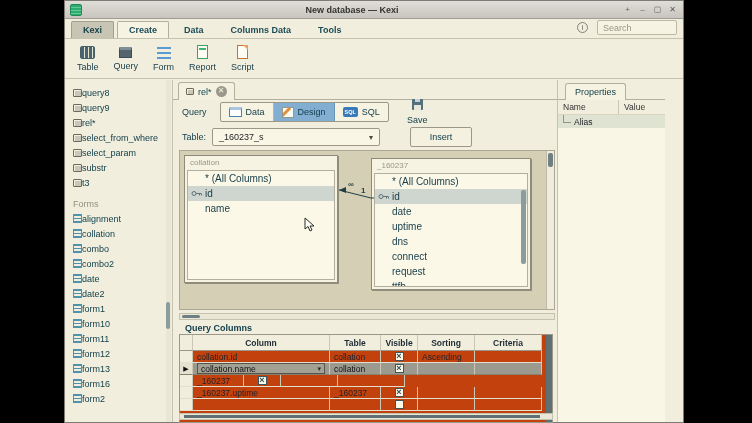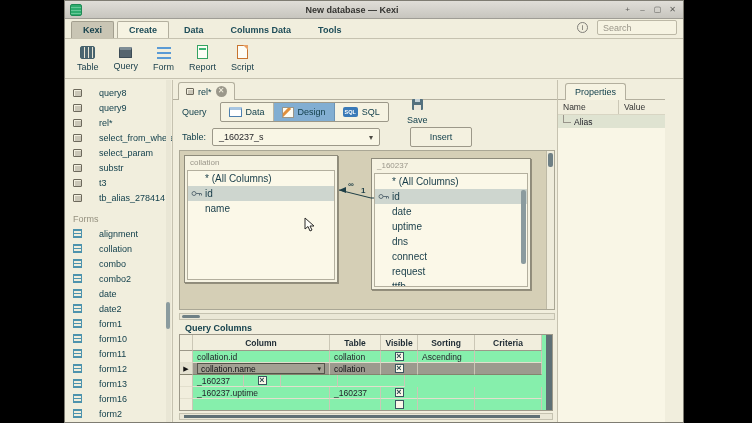--- a/index.html
+++ b/index.html
@@ -53,21 +53,21 @@
   .script-icon { width:11px; height:14px; background:#fdfdf6; border:1px solid #c8742e;
     position:relative; }
   .script-icon::before { content:""; position:absolute; right:-1px; top:-1px;
     border-style:solid; border-width:0 5px 5px 0; border-color:transparent #e8a064 transparent transparent; }
 
   
   .content { position:absolute; top:79px; left:0; right:0; bottom:0; display:flex; }
 
   .sidebar { width:108px; border-right:1px solid #c6c2b0; position:relative;
     overflow:hidden; padding-top:5px; background:#f1eedd; }
-  .side-item { height:15px; display:flex; align-items:center; gap:17px; padding-left:8px;
+  .side-item { height:15px; display:flex; align-items:center; gap:0; padding-left:8px;
     font-size:9px; color:#14414d; }
   .side-header { height:14px; margin-top:7px; padding-left:8px; font-size:9px;
     color:#94907f; display:flex; align-items:center; }
   .qglyph { width:9px; height:8px; border:1px solid #6d695c; background:#cbc7b8;
     box-shadow:inset 1px 1px 0 #f3f0e0; border-radius:1px; flex:none; }
   .fglyph { width:9px; height:9px; border:1px solid #4d93ad; flex:none;
     background:repeating-linear-gradient(#4d93ad 0 1px,transparent 1px 3px); }
   .side-scrollbar { position:absolute; right:1px; top:0; bottom:0; width:5px; background:#e9e6d5; }
   .side-thumb { position:absolute; right:1px; top:222px; width:4px; height:27px;
     background:#8b9b9e; border-radius:2px; }
@@ -135,22 +135,22 @@
   .tfield.hl { background:#ced6cf; }
   .keyspot { width:14px; flex:none; display:flex; align-items:center; }
   .tbox-scroll { position:absolute; right:1px; top:16px; width:5px; height:74px;
     background:#8b9b9e; border-radius:2px; }
 
   .rel-svg, .cursor-svg { position:absolute; pointer-events:none; }
 
   .qc-title { position:absolute; left:12px; top:243px; font-size:9px; font-weight:bold; color:#14414d; }
 
   
-  .grid { position:absolute; left:6px; top:254px; width:374px; height:77px;
-    border:1px solid #9c9889; background:#86efac; overflow:hidden; }
+  .grid { position:absolute; left:6px; top:254px; width:374px; height:89px;
+    border:1px solid #9c9889; background:#c2410c; overflow:hidden; }
   .grow { display:flex; height:12px; }
   .grow.header { height:16px; }
   .gcell { border-right:1px solid #cbc7b6; border-bottom:1px solid #e2dfcd; font-size:8.5px;
     color:#23232a; padding:0 4px; display:flex; align-items:center; overflow:hidden;
     white-space:nowrap; }
   .grow.header .gcell { background:#f1eedd; font-weight:bold; justify-content:center;
     border-bottom:1px solid #9c9889; color:#1d2a33; }
   .gsel { width:13px; flex:none; padding:0; justify-content:center; background:#f1eedd; }
   .gcol { width:137px; flex:none; }
   .gtab { width:51px; flex:none; }
@@ -266,24 +266,20 @@
             <span>select_param</span>
           </div>
           <div class="side-item">
             <span class="qglyph"></span>
             <span>substr</span>
           </div>
           <div class="side-item">
             <span class="qglyph"></span>
             <span>t3</span>
           </div>
-          <div class="side-item">
-            <span class="qglyph"></span>
-            <span>tb_alias_278414</span>
-          </div>
           <div class="side-header">Forms</div>
           <div class="side-item">
             <span class="fglyph"></span>
             <span>alignment</span>
           </div>
           <div class="side-item">
             <span class="fglyph"></span>
             <span>collation</span>
           </div>
           <div class="side-item">

